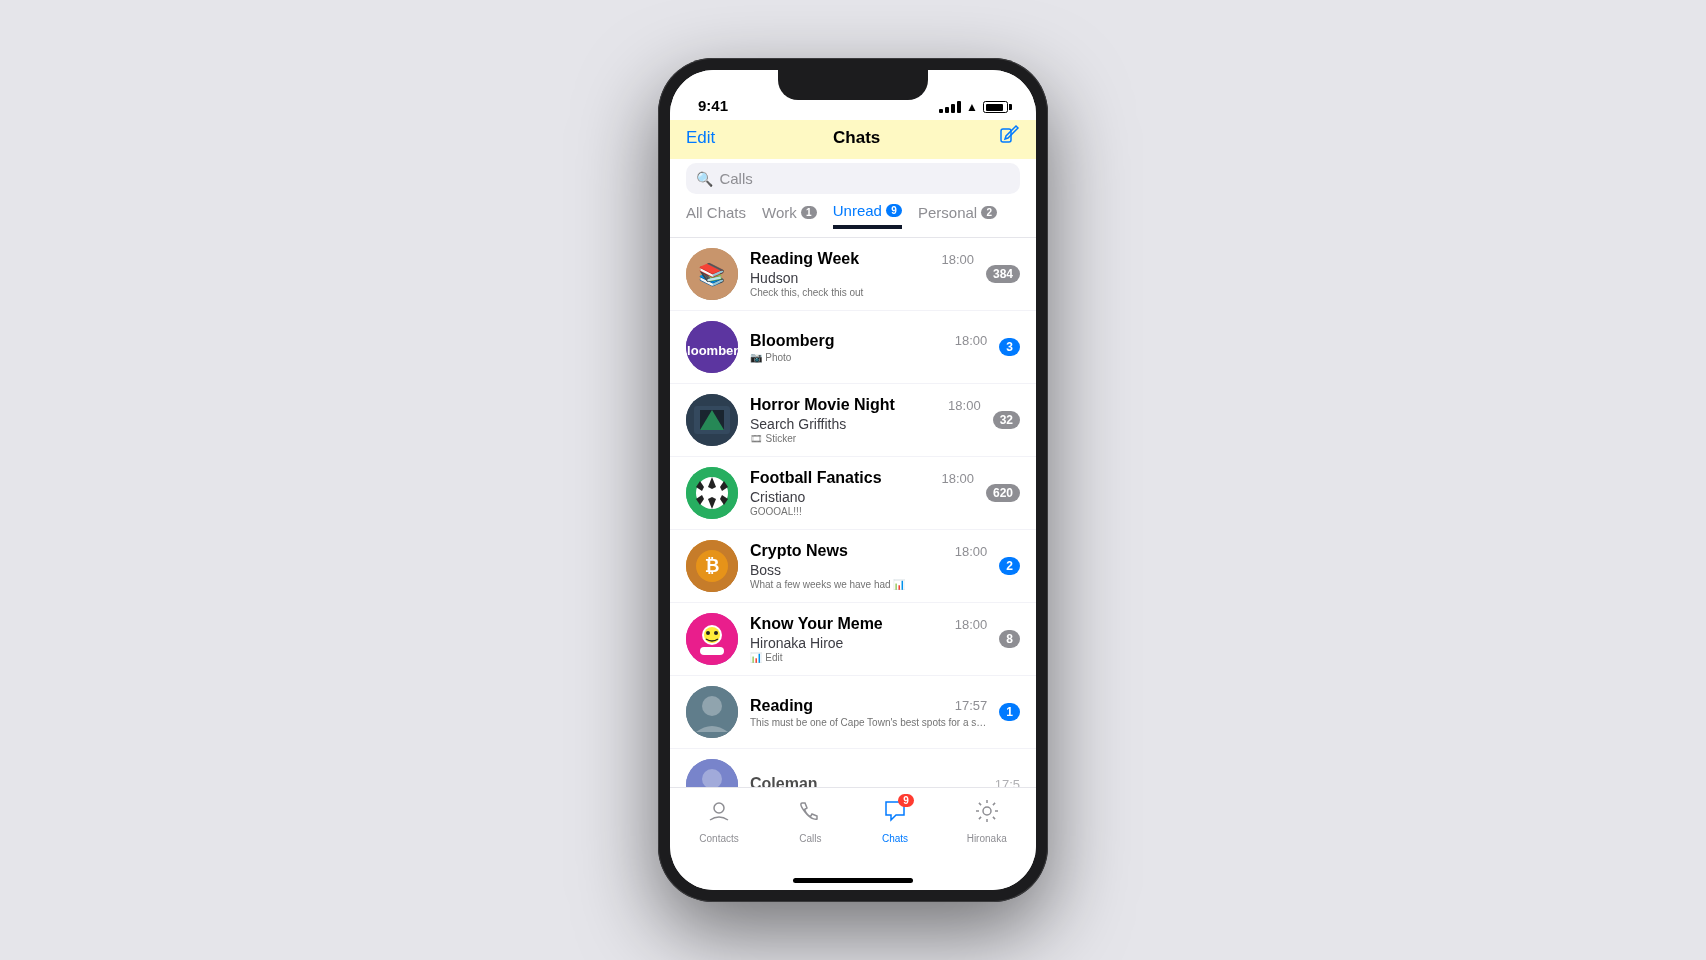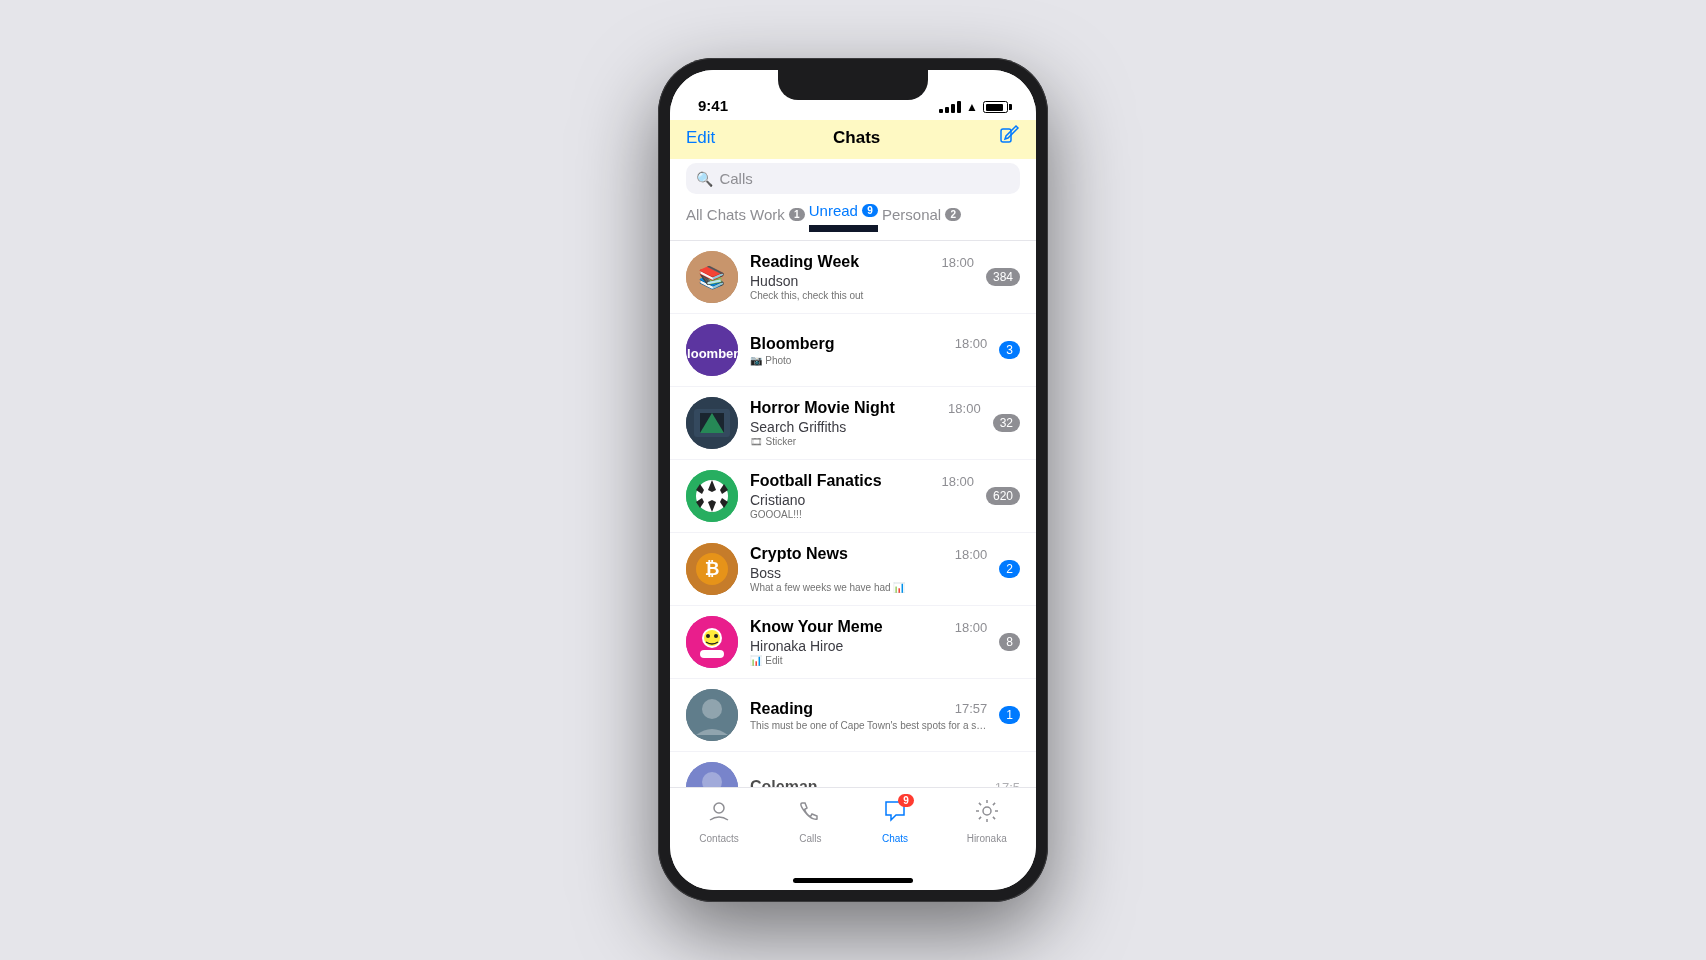--- a/index.html
+++ b/index.html
@@ -163,38 +163,38 @@
     .search-placeholder {
       color: #8e8e93;
       font-size: 15px;
     }
 
     
     .filter-tabs {
       display: flex;
       align-items: center;
       padding: 0 16px 8px;
-      gap: 4px;
+      gap: 16px;
       border-bottom: 1px solid #e5e5ea;
     }
 
     .tab {
       display: flex;
       align-items: center;
       gap: 4px;
       padding-bottom: 6px;
       font-size: 15px;
       color: #8e8e93;
       cursor: pointer;
       position: relative;
     }
 
     .tab.active {
       color: #007aff;
-      border-bottom: 7px solid #0f172a;
+      border-bottom: 4px solid #0f172a;
     }
 
     .tab-badge {
       background: #8e8e93;
       color: #fff;
       border-radius: 8px;
       font-size: 10px;
       font-weight: 600;
       padding: 1px 5px;
       min-width: 16px;
@@ -288,21 +288,21 @@
       align-items: flex-end;
       gap: 4px;
       flex-shrink: 0;
     }
 
     .badge {
       background: #8e8e93;
       color: #fff;
       border-radius: 10px;
       font-size: 12px;
-      font-weight: 400;
+      font-weight: 700;
       padding: 2px 7px;
       min-width: 20px;
       text-align: center;
     }
 
     .badge.blue {
       background: #007aff;
     }
 
     

